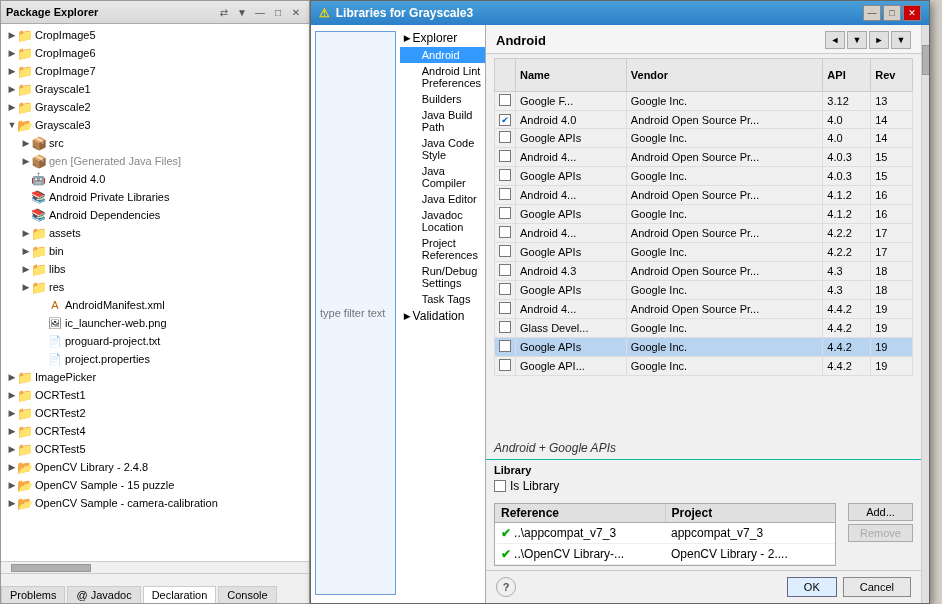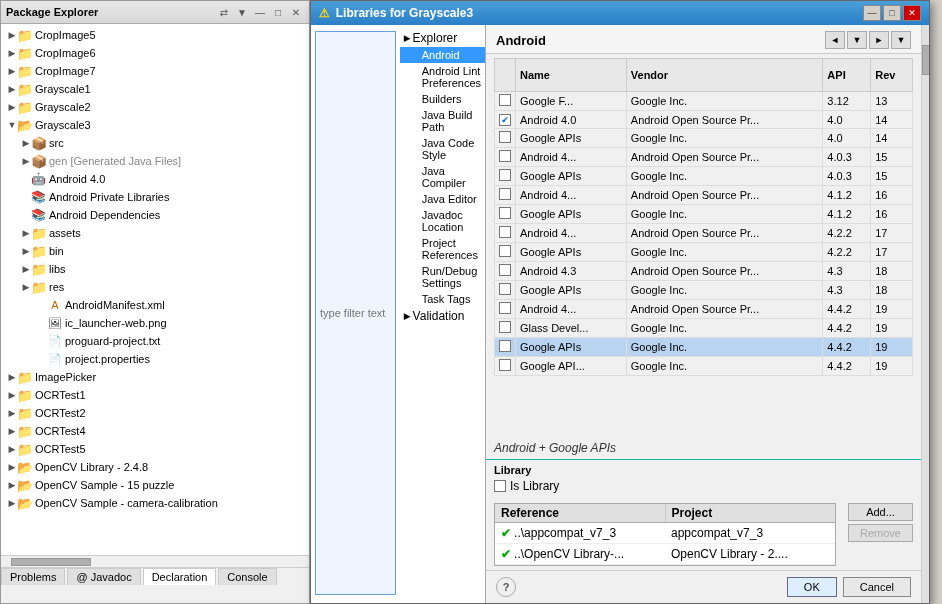--- a/index.html
+++ b/index.html
@@ -80,25 +80,25 @@
       align-items: center;
       justify-content: center;
       margin-right: 2px;
       flex-shrink: 0;
     }
     .folder-icon { color: #e8c84a; font-size: 13px; }
     .tree-label { font-size: 11px; }
 
     
     .bottom-tabs {
-      height: 36px;
+      height: 30px;
       background: #f0f0f0;
       border-top: 1px solid #ccc;
       display: flex;
-      align-items: flex-start;
+      align-items: flex-end;
     }
     .bottom-tab {
       padding: 2px 8px;
       font-size: 11px;
       border: 1px solid #ccc;
       border-bottom: none;
       background: #e0e0e0;
       cursor: pointer;
       margin-right: 2px;
     }

